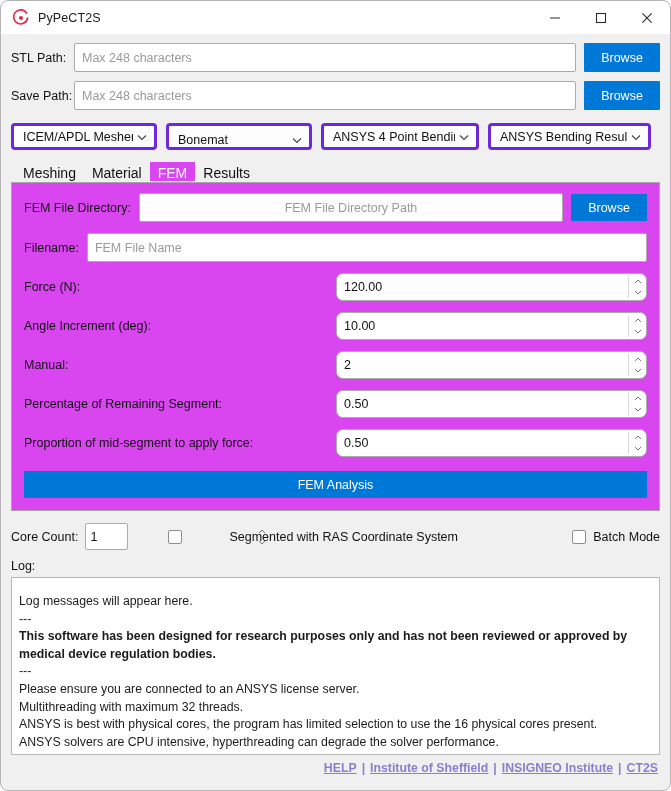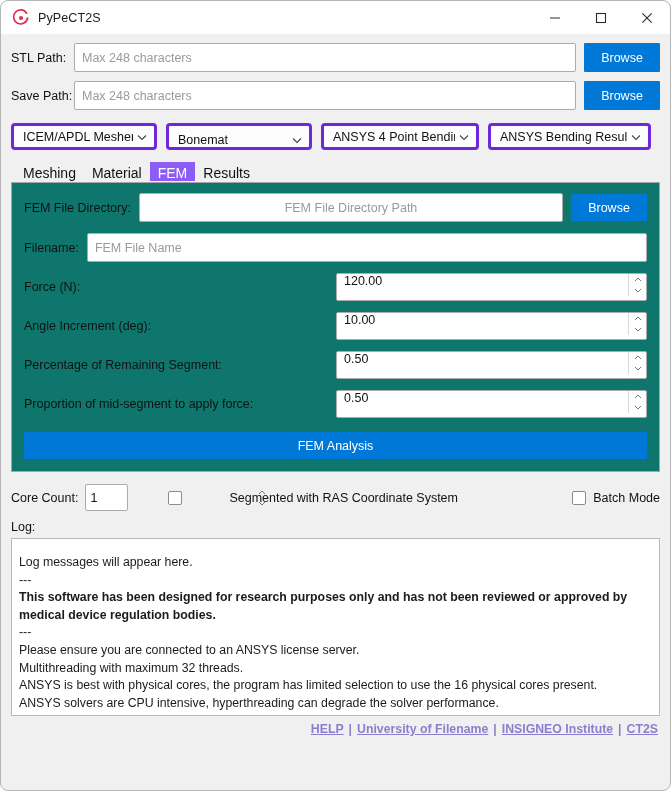--- a/index.html
+++ b/index.html
@@ -141,29 +141,29 @@
     padding-left: 4px;
   }
   .tab {
     font-size: 14px;
     color: #111;
     padding: 3px 8px 0 8px;
     cursor: pointer;
     line-height: 16px;
   }
   .tab.active {
-    background: #8b5cf6;
+    background: #d946ef;
     color: #ffffff;
   }
 
   
   .panel {
     margin-top: 1px;
     border: 1px solid #a6a6a6;
-    background: #0f766e;
+    background: #d946ef;
     box-sizing: border-box;
     padding: 10px 12px 12px 12px;
   }
   .frow {
     display: flex;
     align-items: center;
     margin-bottom: 11px;
   }
   .frow:last-child { margin-bottom: 0; }
   .flabel {
@@ -187,23 +187,23 @@
   }
   .fname-input { flex: 1; margin-left: 8px; }
 
   .spin-label { width: 312px; }
   .spinbox {
     flex: 1;
     height: 28px;
     box-sizing: border-box;
     border: 1px solid #ababab;
     background: #fff;
-    border-radius: 2px;
-    display: flex;
-    align-items: flex-start;
+    border-radius: 7px;
+    display: flex;
+    align-items: center;
     position: relative;
   }
   .spin-val {
     flex: 1;
     border: none;
     outline: none;
     background: transparent;
     font-size: 12.5px;
     font-family: "Liberation Sans", sans-serif;
     color: #111;
@@ -460,20 +460,38 @@
               </div>
             <div class="sa">
                 <svg width="8" height="5" viewBox="0 0 8 5">
                   <polyline points="1,1 4,4 7,1" fill="none" stroke="#777" stroke-width="1"></polyline>
                 </svg>
               </div>
           </div>
         </div>
       </div>
 
+      <div class="frow">
+        <span class="flabel spin-label">Manual:</span>
+        <div class="spinbox">
+          <input class="spin-val" type="text" value="2" style="">
+          <div class="spin-arrows">
+            <div class="sa">
+                <svg width="8" height="5" viewBox="0 0 8 5">
+                  <polyline points="1,4 4,1 7,4" fill="none" stroke="#777" stroke-width="1"></polyline>
+                </svg>
+              </div>
+            <div class="sa">
+                <svg width="8" height="5" viewBox="0 0 8 5">
+                  <polyline points="1,1 4,4 7,1" fill="none" stroke="#777" stroke-width="1"></polyline>
+                </svg>
+              </div>
+          </div>
+        </div>
+      </div>
 
       <div class="frow">
         <span class="flabel spin-label">Percentage of Remaining Segment:</span>
         <div class="spinbox">
           <input class="spin-val" type="text" value="0.50" style="">
           <div class="spin-arrows">
             <div class="sa">
                 <svg width="8" height="5" viewBox="0 0 8 5">
                   <polyline points="1,4 4,1 7,4" fill="none" stroke="#777" stroke-width="1"></polyline>
                 </svg>
@@ -547,21 +565,21 @@
       <div class="logline">Please ensure you are connected to an ANSYS license server.</div>
       <div class="logline">Multithreading with maximum 32 threads.</div>
       <div class="logline">ANSYS is best with physical cores, the program has limited selection to use the 16 physical cores present.</div>
       <div class="logline">ANSYS solvers are CPU intensive, hyperthreading can degrade the solver performance.</div>
       <div class="logline">---</div>
     </div>
 
     <div class="footer">
       <span class="flink">HELP</span>
       <span class="fsep">|</span>
-      <span class="flink">University of Filename</span>
+      <span class="flink">Institute of Sheffield</span>
       <span class="fsep">|</span>
       <span class="flink">INSIGNEO Institute</span>
       <span class="fsep">|</span>
       <span class="flink">CT2S</span>
     </div>
 
   </div>
 </div>
 
 </body></html>

